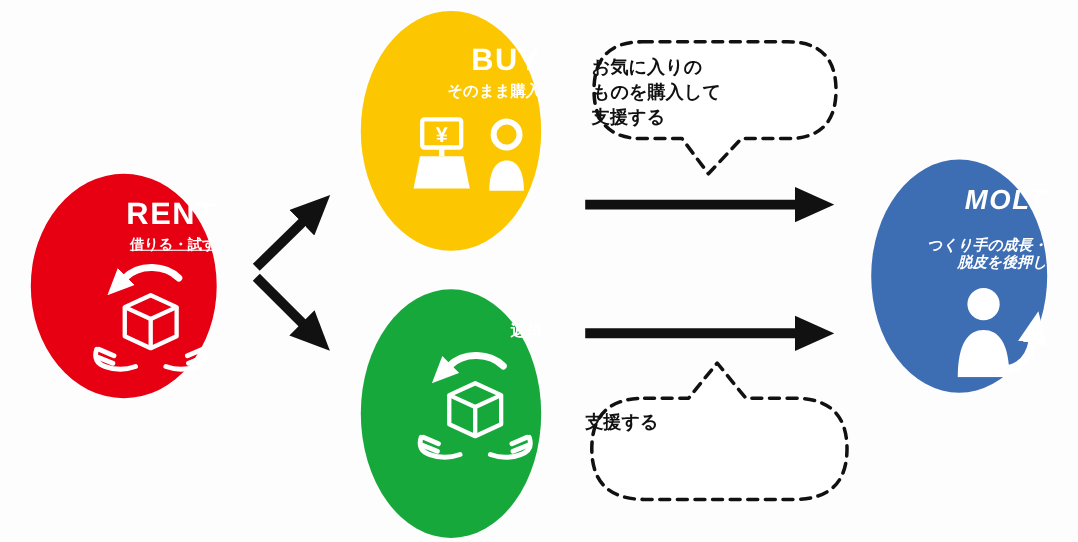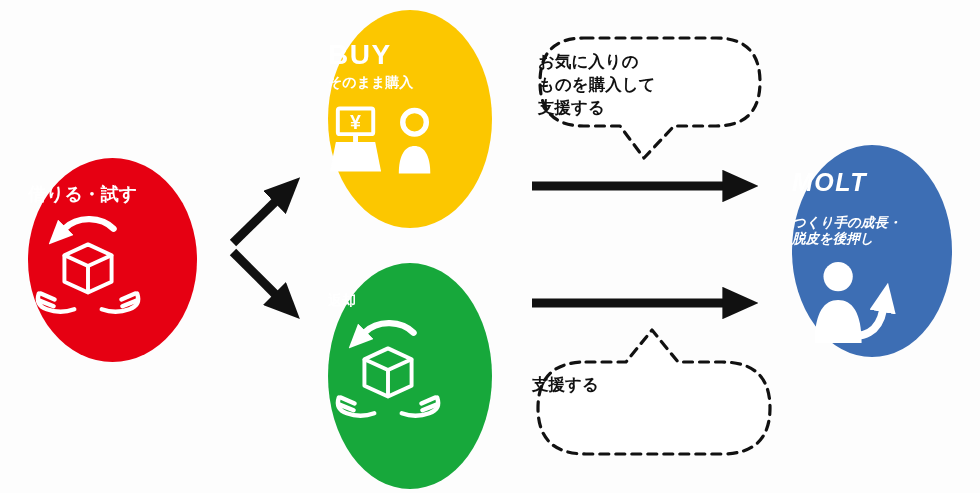--- a/index.html
+++ b/index.html
@@ -4,30 +4,30 @@
 <style>
   * { margin:0; padding:0; box-sizing:border-box; }
   html,body { background:#ffffff; }
   body { font-family:"Liberation Sans","DejaVu Sans",sans-serif; }
   .canvas {
     position:relative; width:980px; height:493px; background:#fdfdfd; overflow:hidden;
   }
   
   .node {
     position:absolute; border-radius:50%; color:#fff;
-    display:flex; flex-direction:column; align-items:flex-start; text-align:center;
+    display:flex; flex-direction:column; align-items:flex-end; text-align:center;
   }
   #node-rent   { left:28px;  top:158px; width:169px; height:204px; padding-top:22px; }
   #node-buy    { left:328px; top:10px;  width:164px; height:218px; padding-top:30px; }
   #node-return { left:328px; top:263px; width:164px; height:226px; padding-top:26px; }
   #node-molt   { left:792px; top:145px; width:160px; height:212px; padding-top:24px;font-style:italic; }
   .node .title { font-size:28px; font-weight:bold; letter-spacing:1.5px; line-height:1.1; }
   #node-return .title, #node-molt .title { font-size:25px; }
   .node .subtitle { font-size:14px; font-weight:bold; margin-top:3px; line-height:1.25; }
-  #node-rent .subtitle { font-size:18px; }
+  #node-rent .subtitle { font-size:13px;text-decoration:underline; }
   #node-molt .subtitle { font-size:13.5px;margin-top:18px; }
   .icon { display:block; }
   #node-rent .icon, #node-return .icon { margin-top:5px; }
   #node-buy .icon { margin-top:13px; }
   #node-molt .icon { margin-top:9px; }
 
   
   .overlay { position:absolute; left:0; top:0; pointer-events:none; }
   .flow-arrow { stroke-width:9; stroke-linecap:butt; }
 
@@ -55,20 +55,21 @@
         <path d="M0,0 L4,1.8 L0,3.6 Z" fill="#111111"></path>
       </marker>
     </defs>
     <line class="flow-arrow" x1="233" y1="243" x2="277" y2="200" marker-end="url(#ah)" style="stroke: rgb(17, 17, 17);"></line>
     <line class="flow-arrow" x1="233" y1="252" x2="277" y2="296" marker-end="url(#ah)" style="stroke: rgb(17, 17, 17);"></line>
     <line class="flow-arrow" x1="532" y1="186" x2="726" y2="186" marker-end="url(#ah)" style="stroke: rgb(17, 17, 17);"></line>
     <line class="flow-arrow" x1="532" y1="303" x2="726" y2="303" marker-end="url(#ah)" style="stroke: rgb(17, 17, 17);"></line>
   </svg>
 
   <div class="node" id="node-rent" style="background-color: rgb(230, 0, 18);">
+    <div class="title">RENT</div>
     <div class="subtitle">借りる・試す</div>
     <svg class="icon" width="120" height="112" viewBox="0 0 120 114">
       <defs>
         <marker id="ahw1" markerUnits="strokeWidth" markerWidth="3.8" markerHeight="3.4" refX="0.3" refY="1.7" orient="auto">
           <path d="M0,0 L3.8,1.7 L0,3.4 Z" fill="#ffffff"></path>
         </marker>
       </defs>
       <path class="wline" d="M 86 18 C 74 6 50 4 36 18" stroke-width="6.5" stroke-linecap="round" marker-end="url(#ahw1)"></path>
       <polygon class="wline" points="60,34 84,45 60,56 36,45" stroke-width="4" stroke-linejoin="round"></polygon>
       <polyline class="wline" points="36,45 36,72 60,83 84,72 84,45" stroke-width="4" stroke-linejoin="round"></polyline>

